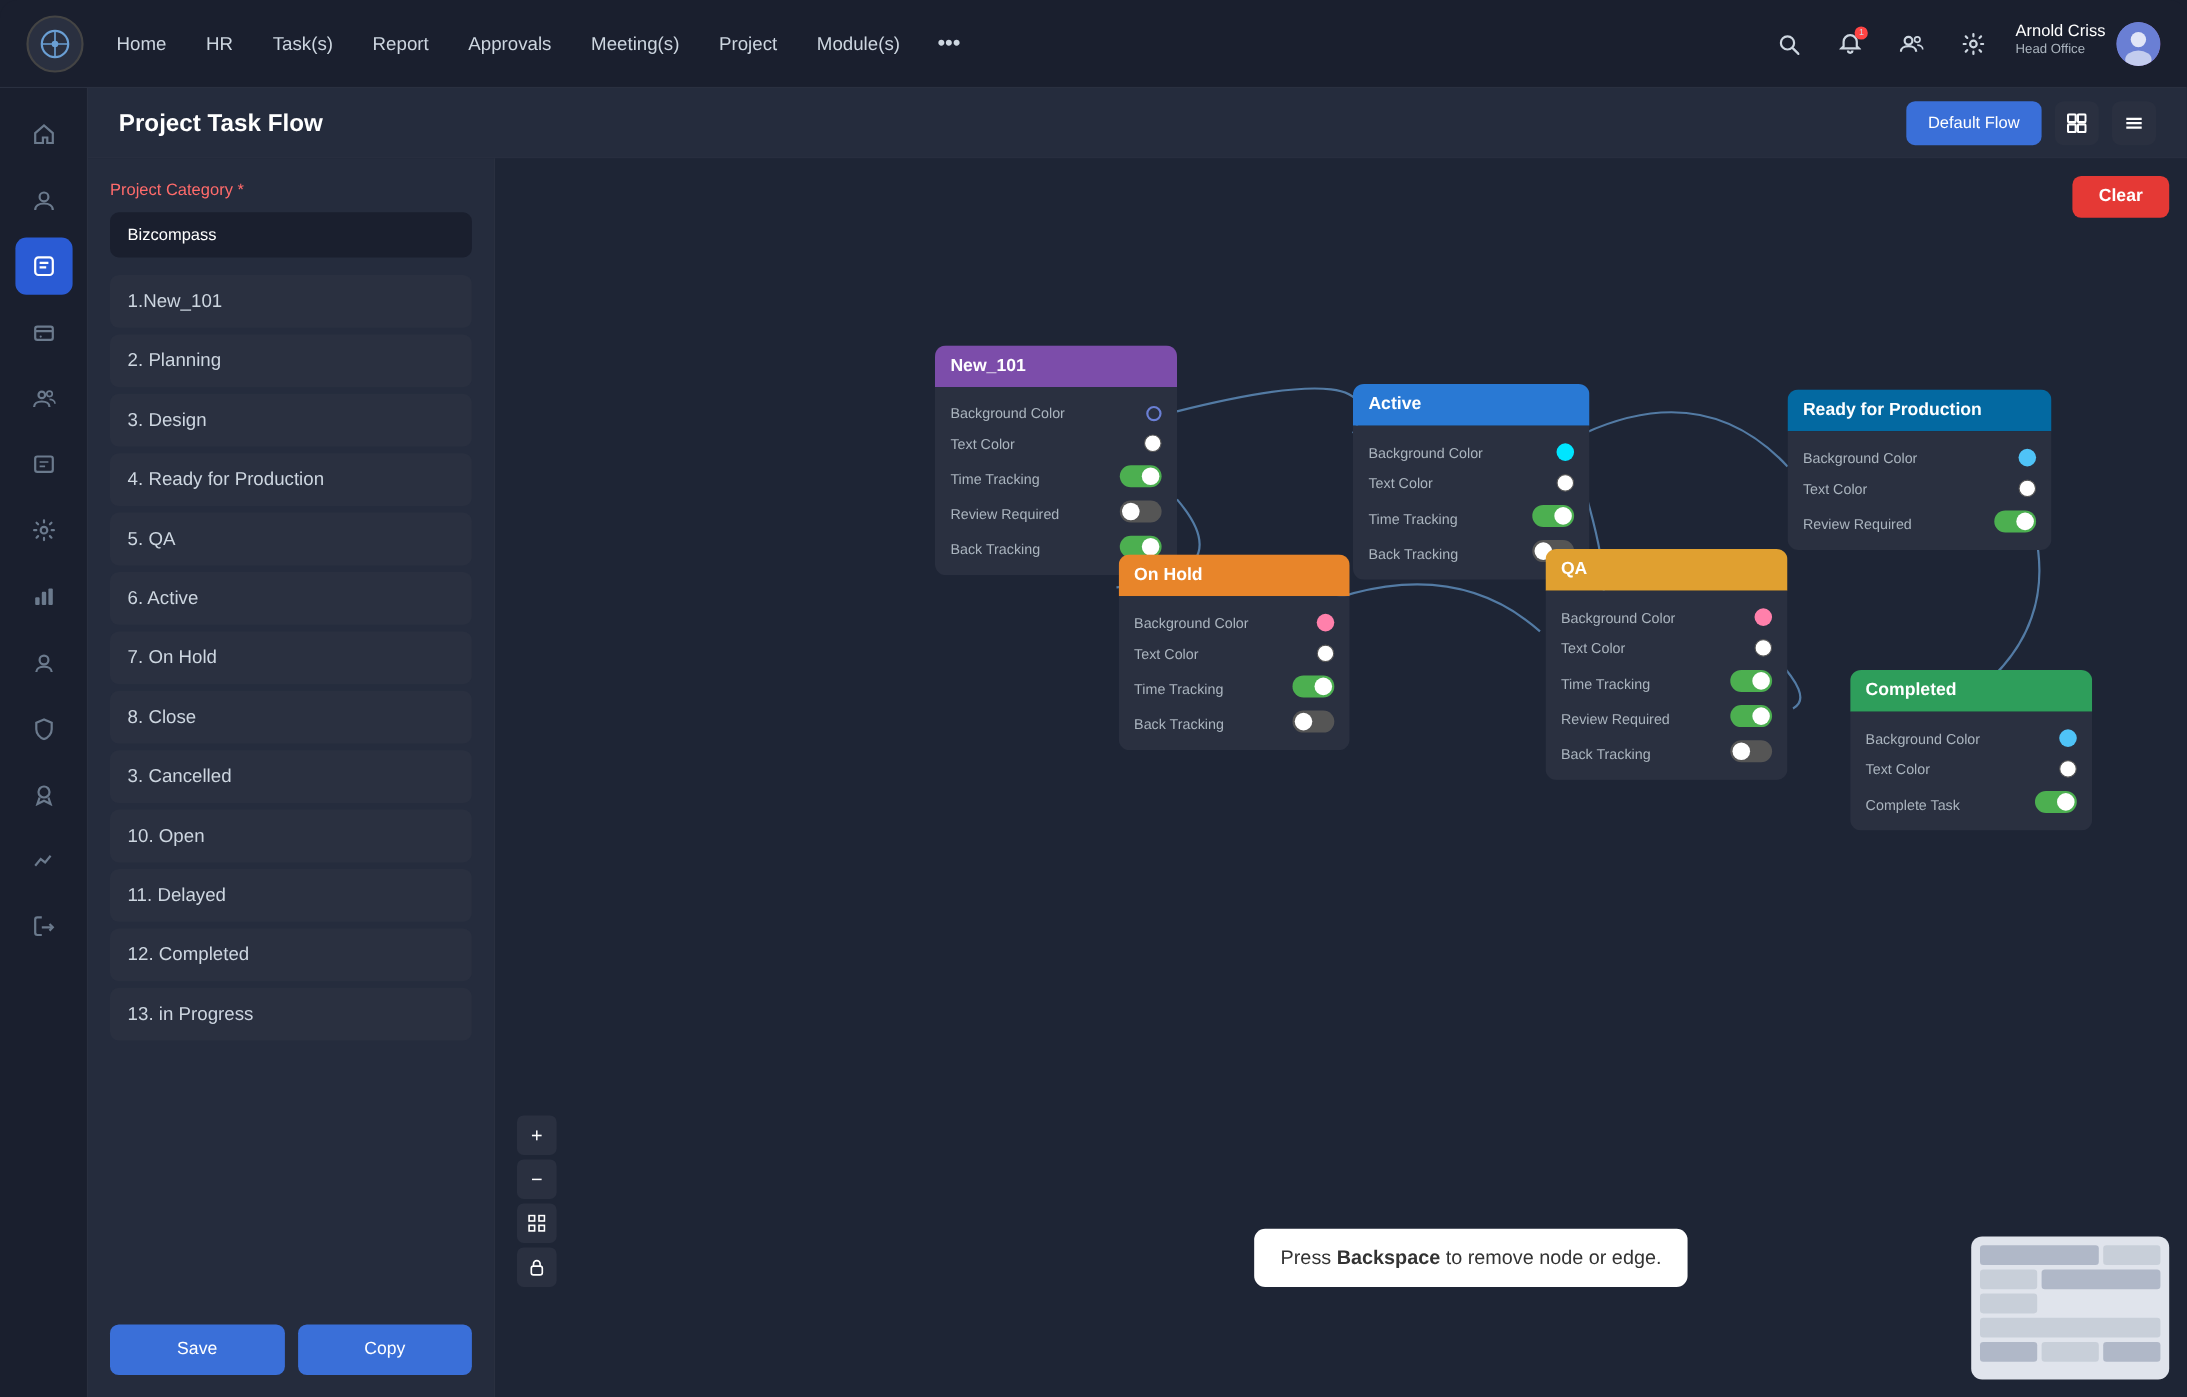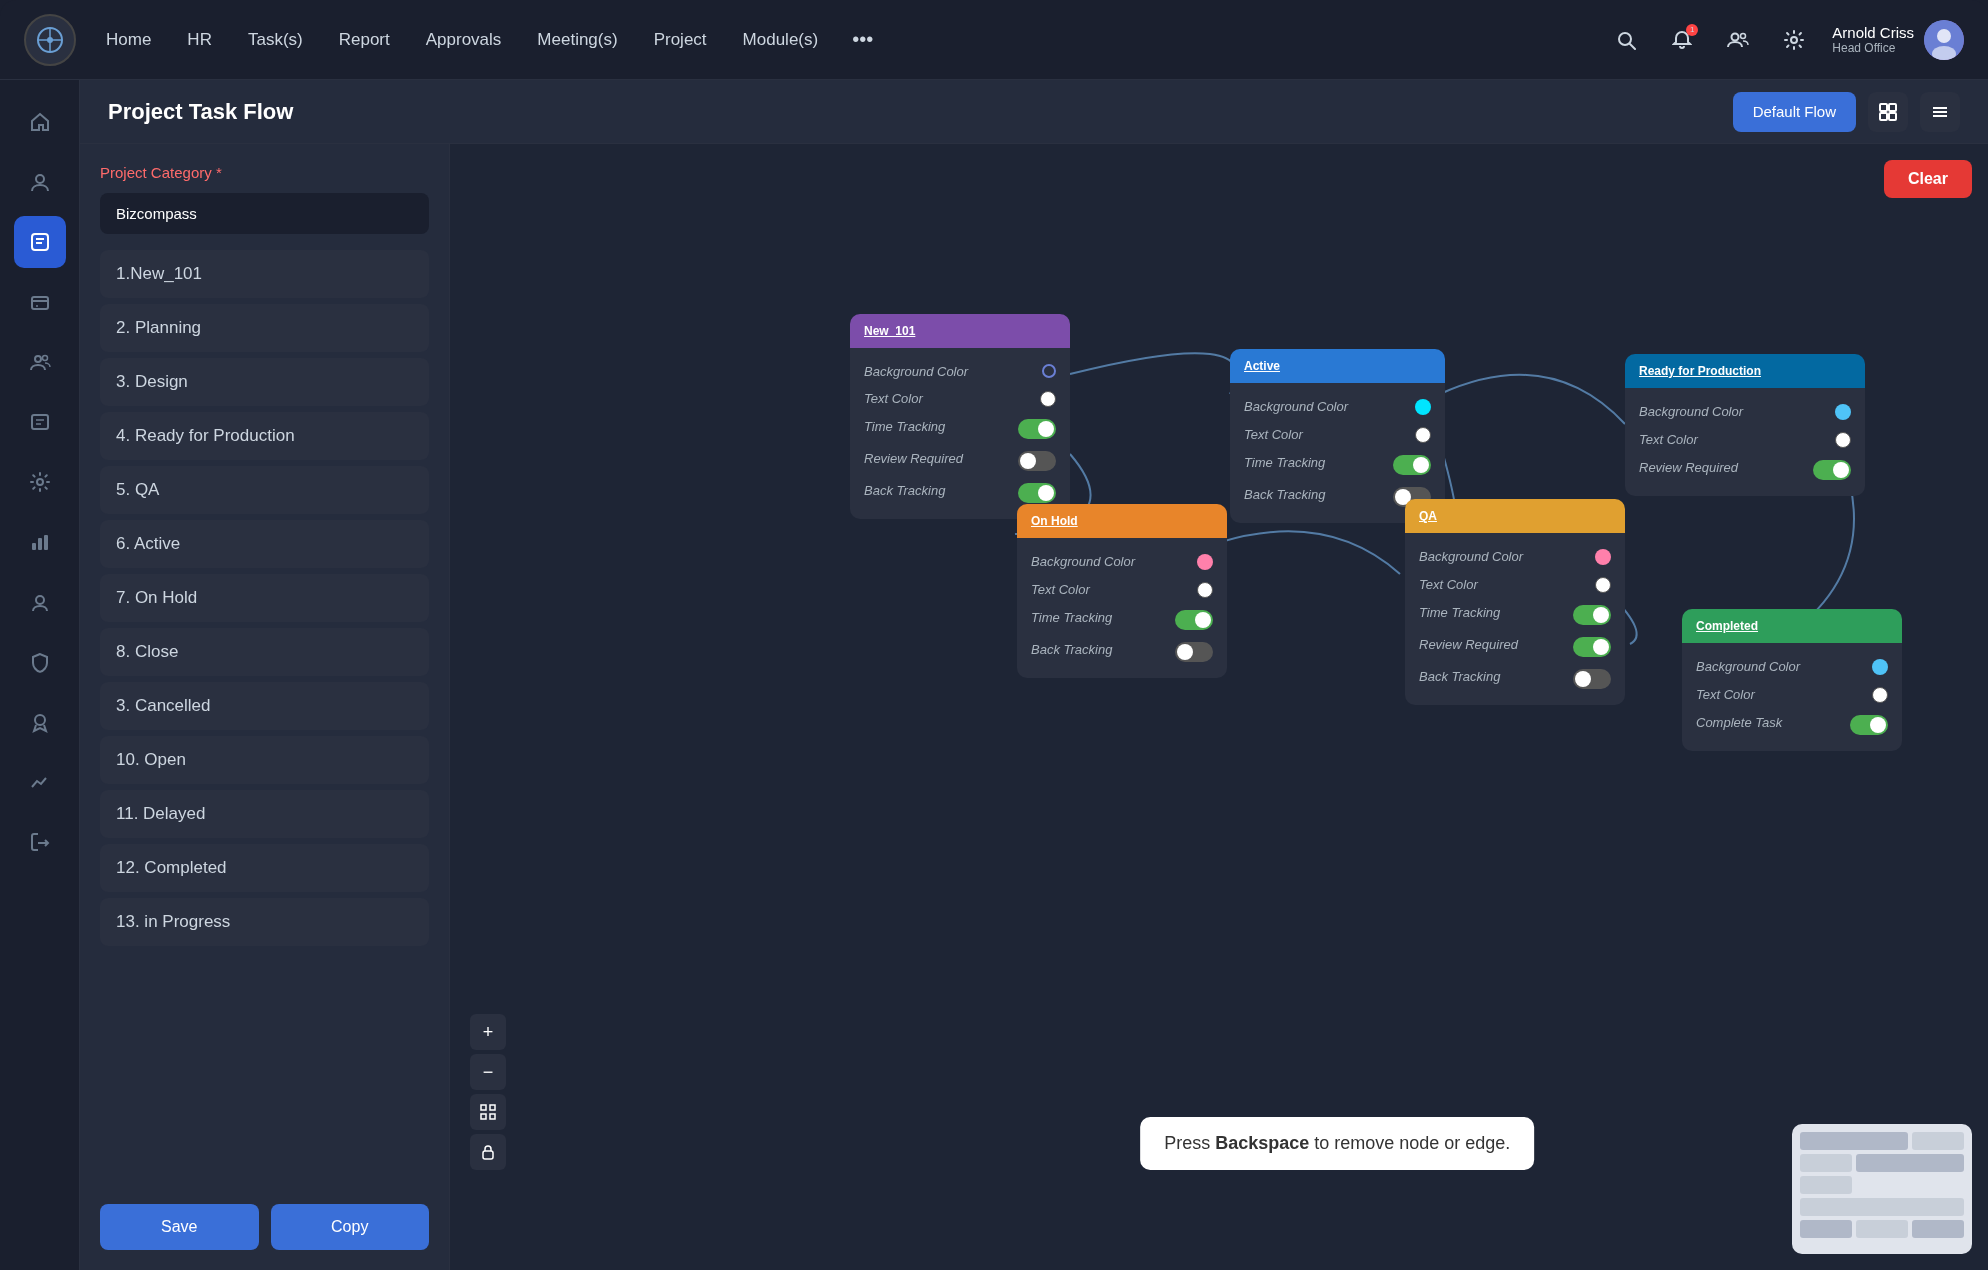--- a/index.html
+++ b/index.html
@@ -8,21 +8,21 @@
     
     .topnav { background: #1a1f2e; height: 80px; display: flex; align-items: center; padding: 0 24px; border-bottom: 1px solid #2a3040; }
     .topnav-logo { width: 52px; height: 52px; border-radius: 50%; background: #2a3040; border: 2px solid #444; display: flex; align-items: center; justify-content: center; margin-right: 28px; }
     .topnav-logo svg { width: 28px; height: 28px; }
     .topnav-nav { display: flex; align-items: center; gap: 32px; flex: 1; }
     .nav-item { color: #cdd6e0; font-size: 17px; cursor: pointer; padding: 6px 2px; }
     .nav-dots { color: #cdd6e0; font-size: 20px; cursor: pointer; }
     .topnav-right { display: flex; align-items: center; gap: 20px; }
     .icon-btn { width: 36px; height: 36px; display: flex; align-items: center; justify-content: center; cursor: pointer; color: #cdd6e0; font-size: 18px; position: relative; }
     .notif-badge { position: absolute; top: 2px; right: 2px; width: 12px; height: 12px; background: #ff4444; border-radius: 50%; font-size: 8px; display: flex; align-items: center; justify-content: center; }
-    .user-info { display: flex; align-items: center; gap: 10px; cursor: pointer; }
+    .user-info { display: flex; gap: 10px; cursor: pointer; }
     .user-name { color: #fff; font-size: 15px; font-weight: 500; }
     .user-avatar { width: 40px; height: 40px; border-radius: 50%; background: linear-gradient(135deg, #6a7fd4, #9b6ac4); display: flex; align-items: center; justify-content: center; font-size: 16px; overflow: hidden; }
 
     
     .sidebar { position: absolute; left: 0; top: 80px; width: 80px; height: 1190px; background: #1a1f2e; border-right: 1px solid #2a3040; display: flex; flex-direction: column; align-items: center; padding-top: 16px; gap: 8px; }
     .sidebar-icon { width: 52px; height: 52px; display: flex; align-items: center; justify-content: center; border-radius: 10px; cursor: pointer; color: #6b7a8d; font-size: 22px; }
     .sidebar-icon.active { background: #2a5bd4; color: #fff; }
 
     
     .main { position: absolute; left: 80px; top: 80px; right: 0; bottom: 0; background: #1e2535; }
@@ -52,23 +52,23 @@
     .canvas-btn { width: 36px; height: 36px; background: #2a3040; border: none; border-radius: 6px; color: #fff; font-size: 18px; cursor: pointer; display: flex; align-items: center; justify-content: center; }
     .clear-btn { position: absolute; top: 16px; right: 16px; background: #e53935; color: #fff; border: none; padding: 10px 24px; border-radius: 8px; font-size: 16px; cursor: pointer; font-weight: 700; }
     .hint-box { position: absolute; bottom: 100px; left: 50%; transform: translateX(-20%); background: #ffffff; color: #333; padding: 16px 24px; border-radius: 10px; font-size: 18px; white-space: nowrap; }
     .hint-box strong { font-weight: 700; }
 
     
     .minimap { position: absolute; bottom: 16px; right: 16px; width: 180px; height: 130px; background: #e0e4ec; border-radius: 10px; overflow: hidden; }
 
     
     .flow-node { position: absolute; border-radius: 10px; overflow: hidden; min-width: 200px; }
-    .node-header { padding: 10px 14px; font-size: 12px; font-weight: 600; color: #fff; text-decoration: underline; }
+    .node-header { padding: 10px 14px; font-size: 16px; font-weight: 600; color: #fff; }
     .node-body { background: #2a3040; padding: 10px 0; }
-    .node-row { display: flex; align-items: flex-start; justify-content: space-between; padding: 6px 14px; font-size: 13px; color: #cdd6e0; font-style: italic; }
+    .node-row { display: flex; align-items: flex-end; justify-content: space-between; padding: 6px 14px; font-size: 13px; color: #cdd6e0; }
     .node-row-label { font-size: 13px; color: #aab4be; }
     .color-dot { width: 16px; height: 16px; border-radius: 50%; }
     .color-dot.blue { background: #4fc3f7; }
     .color-dot.white { background: #fff; border: 1px solid #555; }
     .color-dot.pink { background: #ff80ab; }
     .color-dot.cyan { background: #00e5ff; }
     .color-dot.outline { background: transparent; border: 2px solid #6a7fd4; width: 14px; height: 14px; border-radius: 50%; }
 
     
     .toggle { width: 38px; height: 20px; border-radius: 10px; position: relative; cursor: pointer; }

